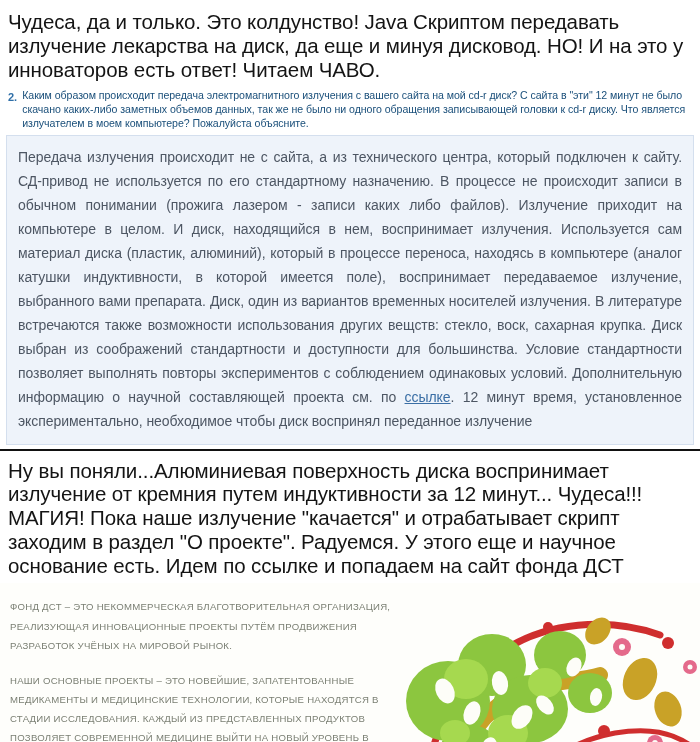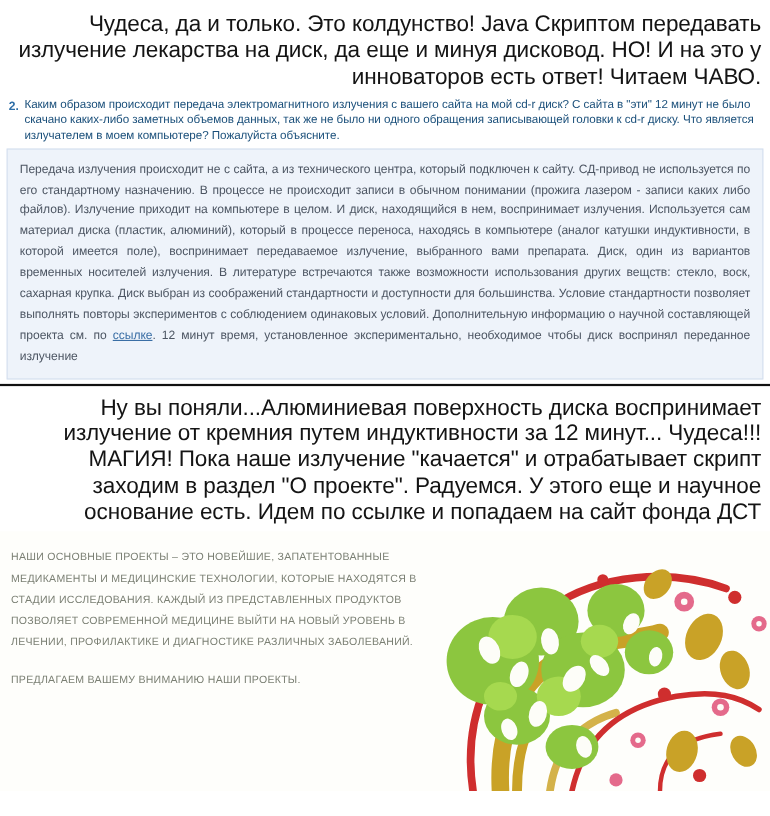--- a/index.html
+++ b/index.html
@@ -16,21 +16,20 @@
   }
 
   
   .commentary {
     font-family: "Liberation Sans", sans-serif;
     font-size: 20.5px;
     line-height: 1.16;
     color: #141414;
     padding: 6px 8px 2px 8px;
     letter-spacing: -0.1px;
-    text-align: right;
   }
   .commentary-1 { padding-top: 10px; }
   .commentary-2 { padding-top: 8px; padding-bottom: 6px; }
 
   
   .faq-shot {
     background: #ffffff;
     padding: 2px 6px 4px 6px;
   }
   .faq-question {
@@ -51,21 +50,21 @@
     color: #1a4f7a;
     font-size: 10.6px;
     font-weight: normal;
     line-height: 1.3;
     letter-spacing: -0.05px;
   }
   .faq-answer {
     background: #eef3fa;
     border: 1px solid #d4dfee;
     color: #4d5663;
-    font-size: 11px;
+    font-size: 14px;
     line-height: 1.72;
     padding: 9px 11px 10px 11px;
     text-align: justify;
     letter-spacing: -0.05px;
   }
   .faq-answer a {
     color: #3a6ea5;
     text-decoration: underline;
   }
 
@@ -188,16 +187,17 @@
       <g fill="#fdfdf8">
         <circle cx="622" cy="64" r="3"></circle>
         <circle cx="655" cy="160" r="3"></circle>
         <circle cx="580" cy="190" r="2.5"></circle>
         <circle cx="690" cy="84" r="2.5"></circle>
       </g>
     </svg>
   </div>
 
   <div class="fund-text">
+    <p>Фонд ДСТ – это некоммерческая благотворительная организация, реализующая инновационные проекты путём продвижения разработок учёных на мировой рынок.</p>
     <p>Наши основные проекты – это новейшие, запатентованные медикаменты и медицинские технологии, которые находятся в стадии исследования. Каждый из представленных продуктов позволяет современной медицине выйти на новый уровень в лечении, профилактике и диагностике различных заболеваний.</p>
     <p>Предлагаем вашему вниманию наши проекты.</p>
   </div>
 </div>
 
 </body></html>

